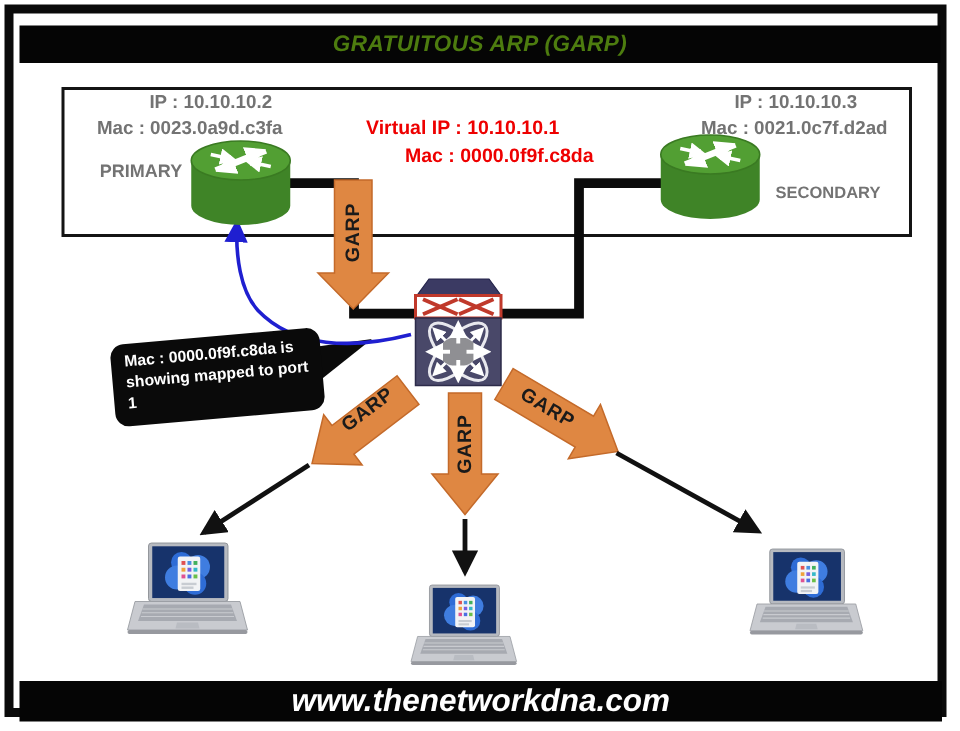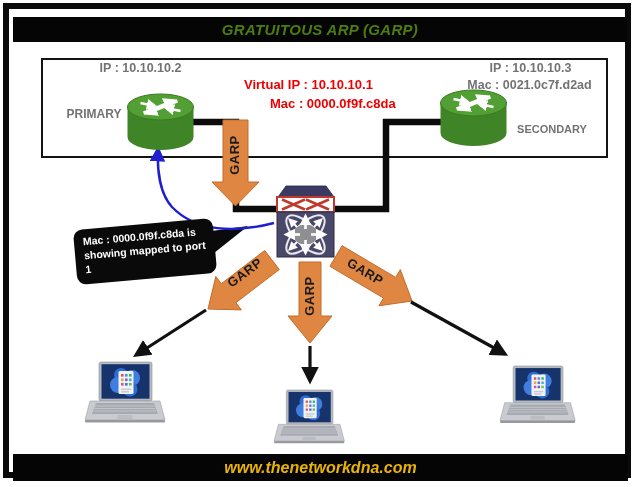--- a/index.html
+++ b/index.html
@@ -4,21 +4,21 @@
 <style>
   html,body{margin:0;padding:0;background:#ffffff;}
   .stage{position:relative;width:640px;height:487px;background:#ffffff;overflow:hidden;
          font-family:"Liberation Sans","DejaVu Sans",sans-serif;}
   .outer-frame{position:absolute;left:3px;top:3px;width:628px;height:475px;
                border:6px solid #0a0a0a;box-sizing:border-box;}
   .title-bar{position:absolute;left:13px;top:17px;width:614px;height:25px;background:#050505;
              color:#4d7c0f;font-weight:bold;font-style:italic;font-size:15px;line-height:25px;
              text-align:center;letter-spacing:.3px;}
   .footer-bar{position:absolute;left:13px;top:454px;width:615px;height:27px;background:#050505;
-              color:#eab308;font-weight:bold;font-style:italic;font-size:16px;line-height:27px;
+              color:#ffffff;font-weight:bold;font-style:italic;font-size:21px;line-height:27px;
               text-align:center;}
   .router-box{position:absolute;left:41px;top:58px;width:567px;height:100px;
               border:2px solid #141414;box-sizing:border-box;background:transparent;}
   .lbl{position:absolute;font-weight:bold;color:#737373;font-size:12.5px;white-space:nowrap;}
   .lbl.center{text-align:center;}
   .red{color:#ee0000;font-size:13px;}
   .garp-label{position:absolute;width:40px;height:18px;line-height:18px;text-align:center;
               font-weight:bold;font-size:13px;color:#1a1a1a;letter-spacing:.5px;}
   .callout{position:absolute;left:75px;top:224px;width:140px;box-sizing:border-box;
            background:#0a0a0a;color:#ffffff;border-radius:9px;padding:6px 9px 7px 9px;
@@ -138,20 +138,21 @@
 
     <use href="#router-shape" transform="translate(160.5,123)"></use>
     <use href="#router-shape" transform="translate(473.5,119)"></use>
 
     <use href="#laptop-shape" transform="translate(85,362)"></use>
     <use href="#laptop-shape" transform="translate(274,390) scale(0.88)"></use>
     <use href="#laptop-shape" transform="translate(500,366) scale(0.94)"></use>
   </svg>
 
   <div class="lbl center" style="left:58px;top:61px;width:165px;">IP : 10.10.10.2</div>
+  <div class="lbl center" style="left:44px;top:78px;width:165px;">Mac : 0023.0a9d.c3fa</div>
   <div class="lbl center" style="left:60px;top:107px;width:68px;font-size:12px;">PRIMARY</div>
 
   <div class="lbl red" style="left:244px;top:77px;">Virtual IP : 10.10.10.1</div>
   <div class="lbl red" style="left:244px;top:96px;padding-left:26px;">Mac : 0000.0f9f.c8da</div>
 
   <div class="lbl center" style="left:468px;top:61px;width:125px;">IP : 10.10.10.3</div>
   <div class="lbl center" style="left:452px;top:78px;width:155px;">Mac : 0021.0c7f.d2ad</div>
   <div class="lbl center" style="left:508px;top:123px;width:88px;font-size:11px;">SECONDARY</div>
 
   <div class="garp-label" style="left:215px;top:146px;transform:rotate(-90deg);">GARP</div>

